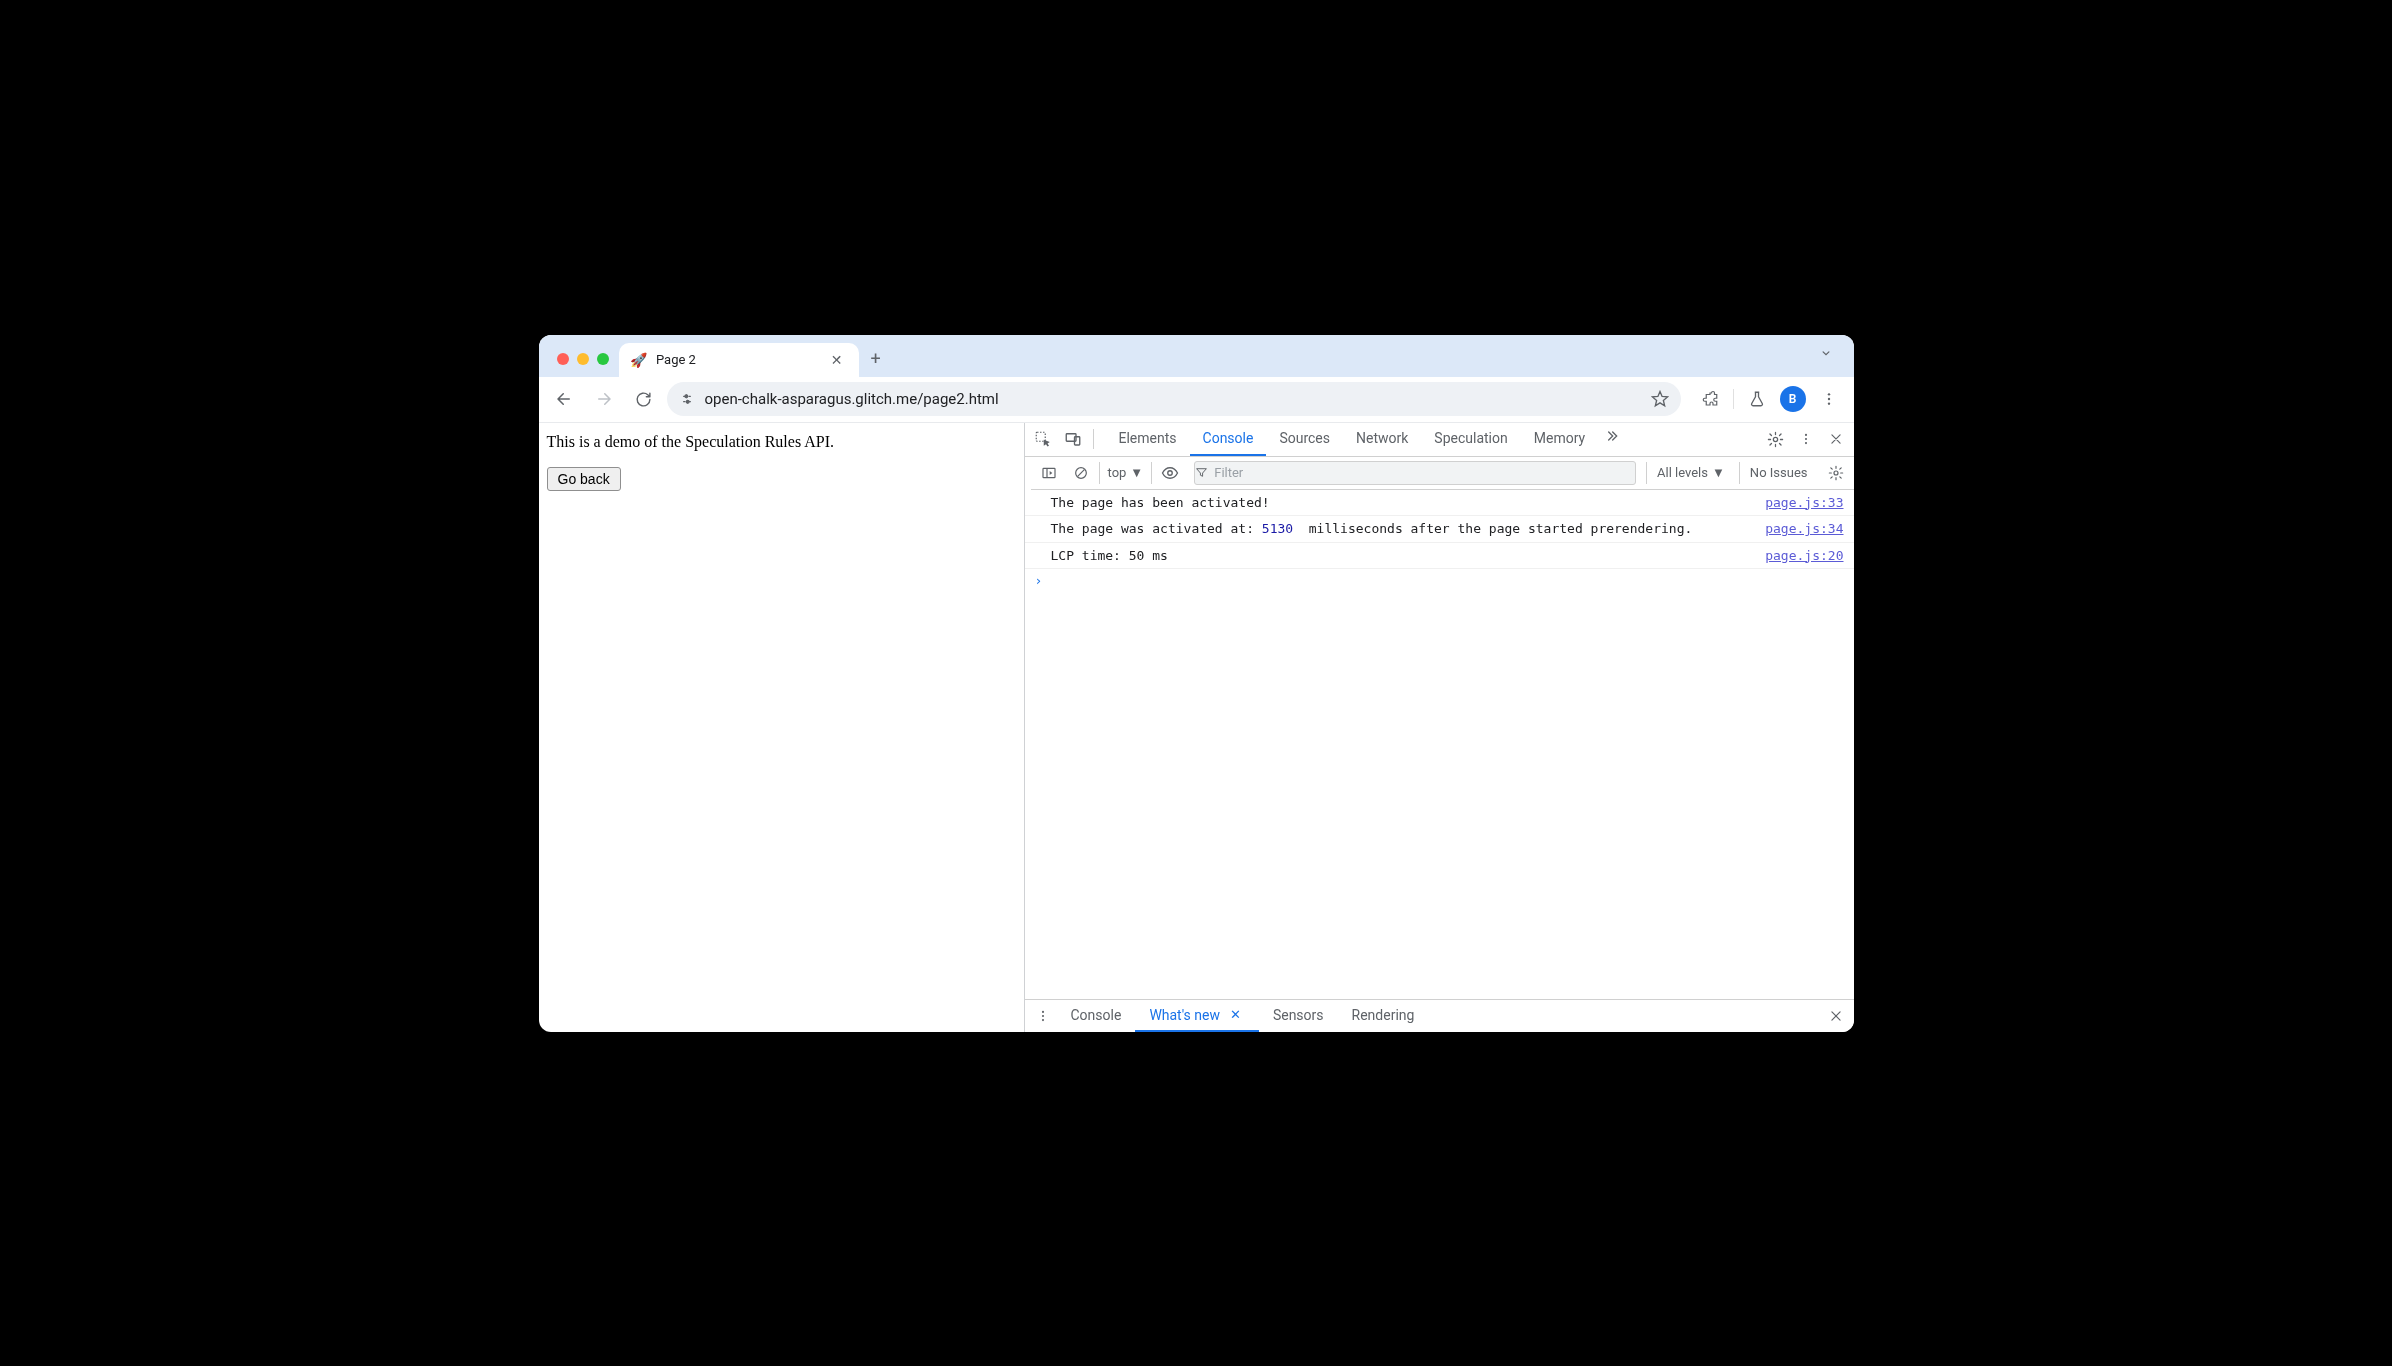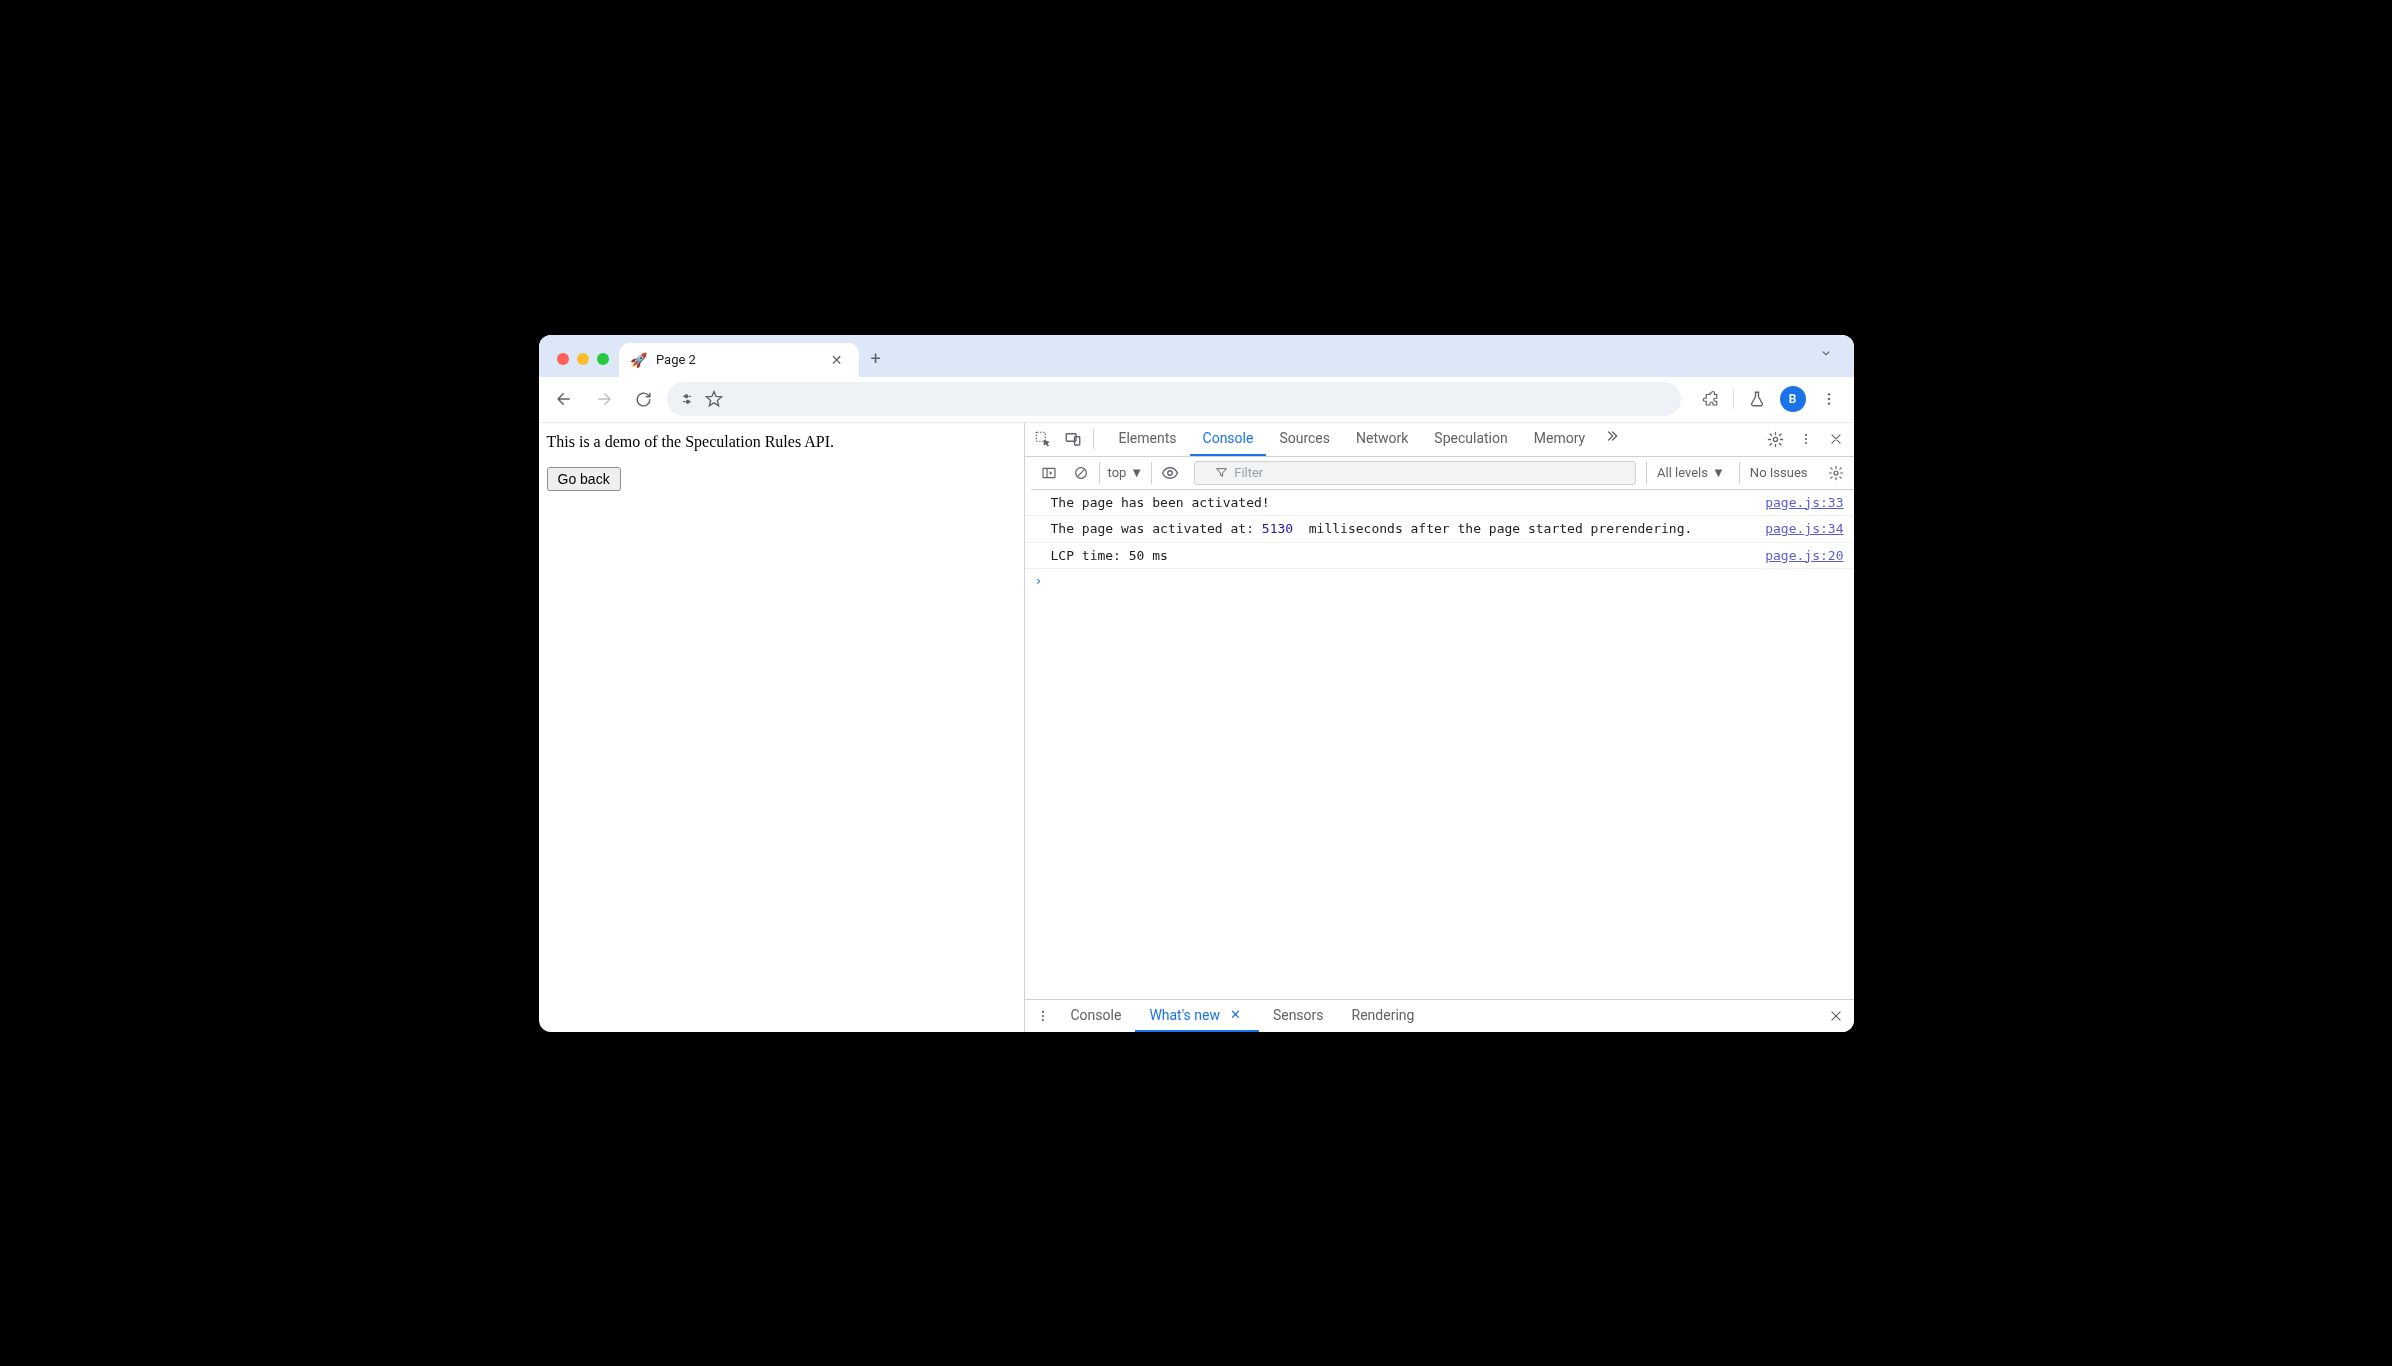--- a/index.html
+++ b/index.html
@@ -172,21 +172,21 @@
     border-right:1px solid #d0d0d0;
     height:22px;
   }
   .con-filter {
     flex:1;
     display:flex;align-items:center;gap:6px;
     background:#f1f3f4;
     border:1px solid #d0d0d0;
     border-radius:3px;
     height:24px;
-    padding:0 20px;
+    padding:0 0;
     margin:0 6px;
     font-size:13px;color:#9aa0a6;
   }
   .con-levels {
     font-size:13px;padding:0 10px;cursor:pointer;
     border-left:1px solid #d0d0d0;height:22px;
     display:flex;align-items:center;gap:4px;
   }
   .con-issues {
     font-size:13px;padding:0 10px;
@@ -268,20 +268,21 @@
       <svg width="17" height="17" viewBox="0 0 24 24">
           <path d="M21 12a9 9 0 1 1-3-6.7L21 8M21 3v5h-5" stroke="#5f6368" stroke-width="2" fill="none" stroke-linecap="round" stroke-linejoin="round"></path>
         </svg>
     </div>
     <div class="omnibox">
       <svg width="16" height="16" viewBox="0 0 24 24">
           <path d="M7 8h2m6 0h2M7 16h2m6 0h2M11 6v4m2 4v4" stroke="#5f6368" stroke-width="2" stroke-linecap="round"></path>
           <circle cx="11" cy="8" r="2" fill="none" stroke="#5f6368" stroke-width="2"></circle>
           <circle cx="13" cy="16" r="2" fill="none" stroke="#5f6368" stroke-width="2"></circle>
         </svg>
+      <span class="omni-url">open-chalk-asparagus.glitch.me/page2.html</span>
       <svg width="18" height="18" viewBox="0 0 24 24">
           <path d="M12 2l2.8 6.6 7.2.6-5.5 4.8 1.7 7-6.2-3.8L5.8 21l1.7-7L2 9.2l7.2-.6z" fill="none" stroke="#5f6368" stroke-width="1.8"></path>
         </svg>
     </div>
     <div class="toolbar-right">
       <div class="tbtn">
         <svg width="18" height="18" viewBox="0 0 24 24">
             <path d="M14 4a2 2 0 1 1 4 0v2h3v5h-2a2 2 0 1 0 0 4h2v5h-5v-2a2 2 0 1 0-4 0v2H7v-5H5a2 2 0 1 1 0-4h2V6h5V4z" fill="none" stroke="#5f6368" stroke-width="1.6"></path>
           </svg>
       </div>

